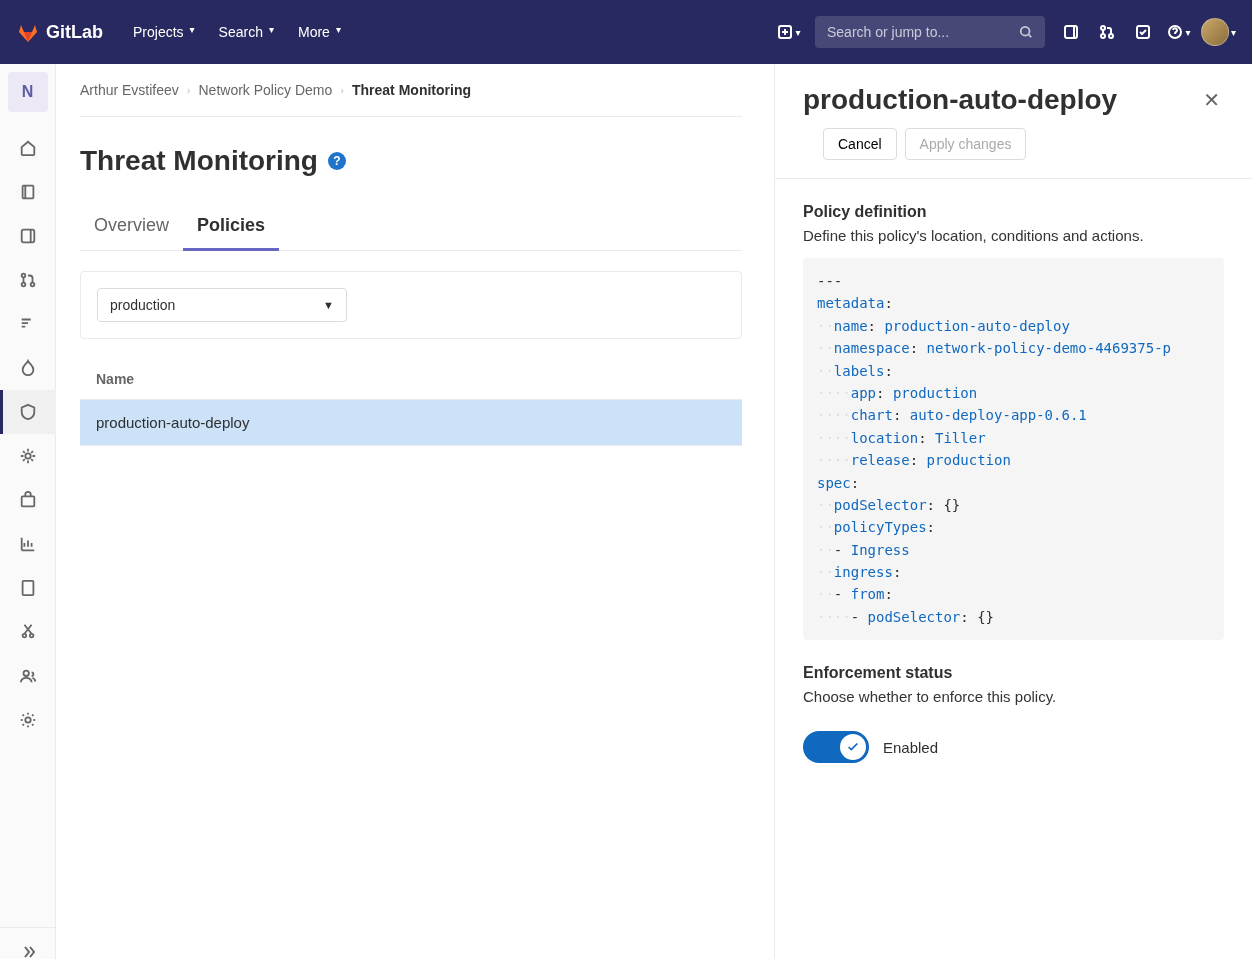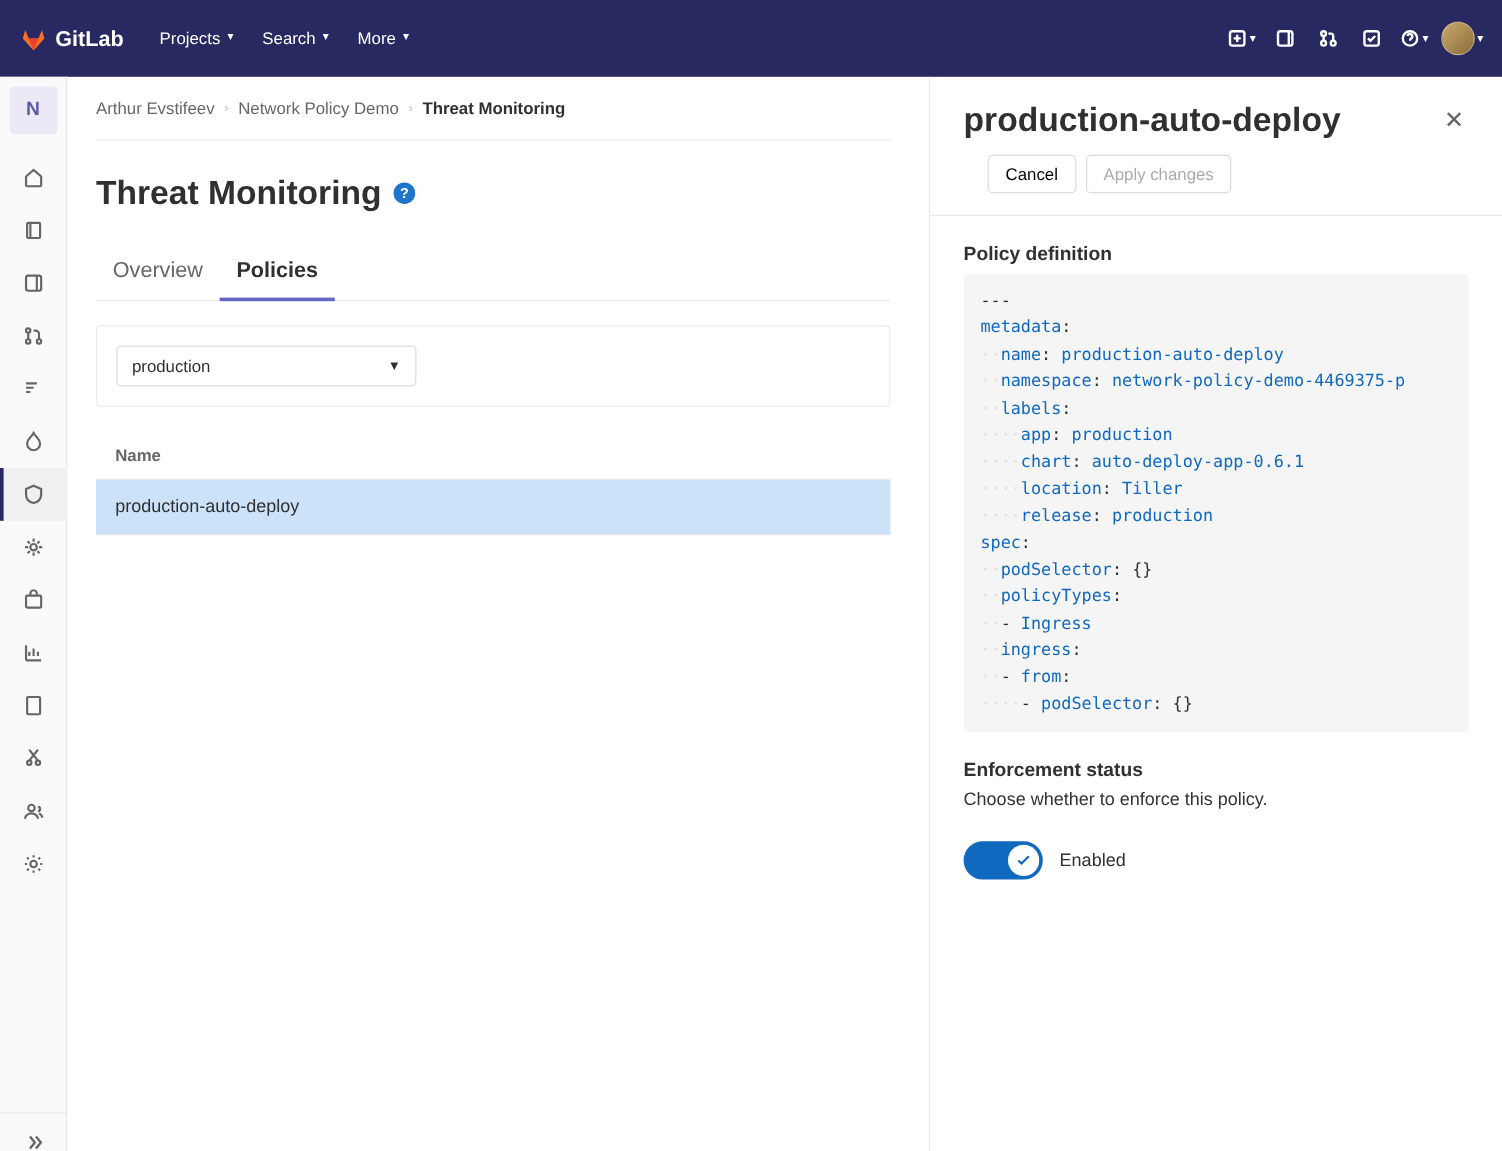--- a/index.html
+++ b/index.html
@@ -100,20 +100,27 @@
       </div>
   </div>
   <div class="spacer"></div>
   <div class="top-icon">
       <svg viewBox="0 0 16 16" width="16" height="16">
         <rect x="2" y="2" width="12" height="12" rx="2"></rect>
         <path d="M8 5v6M5 8h6"></path>
       </svg>
       <span class="chevron">▾</span>
     </div>
+  <div class="search-box">
+    <input placeholder="Search or jump to..." style="">
+    <svg viewBox="0 0 16 16" width="14" height="14">
+        <circle cx="7" cy="7" r="5"></circle>
+        <path d="M11 11l3 3"></path>
+      </svg>
+  </div>
   <div class="top-icon">
       <svg viewBox="0 0 16 16" width="16" height="16">
         <rect x="2" y="2" width="12" height="12" rx="2"></rect>
         <path d="M11 2v12"></path>
       </svg>
     </div>
   <div class="top-icon">
       <svg viewBox="0 0 16 16" width="16" height="16">
         <circle cx="4" cy="4" r="2"></circle>
         <circle cx="4" cy="12" r="2"></circle>
@@ -266,20 +273,21 @@
     <div class="panel-header">
       <div class="panel-title">production-auto-deploy</div>
       <div class="close-btn">✕</div>
     </div>
     <div class="panel-actions">
       <button class="btn">Cancel</button>
       <button class="btn disabled">Apply changes</button>
     </div>
     <hr class="divider">
     <div class="section-title">Policy definition</div>
+    <div class="section-desc">Define this policy's location, conditions and actions.</div>
 
     <div class="code-block"><span class="p">---</span>
 <span class="k">metadata</span><span class="p">:</span>
 <span class="ws">··</span><span class="k">name</span><span class="p">: </span><span class="v">production-auto-deploy</span>
 <span class="ws">··</span><span class="k">namespace</span><span class="p">: </span><span class="v">network-policy-demo-4469375-p</span>
 <span class="ws">··</span><span class="k">labels</span><span class="p">:</span>
 <span class="ws">····</span><span class="k">app</span><span class="p">: </span><span class="v">production</span>
 <span class="ws">····</span><span class="k">chart</span><span class="p">: </span><span class="v">auto-deploy-app-0.6.1</span>
 <span class="ws">····</span><span class="k">location</span><span class="p">: </span><span class="v">Tiller</span>
 <span class="ws">····</span><span class="k">release</span><span class="p">: </span><span class="v">production</span>

